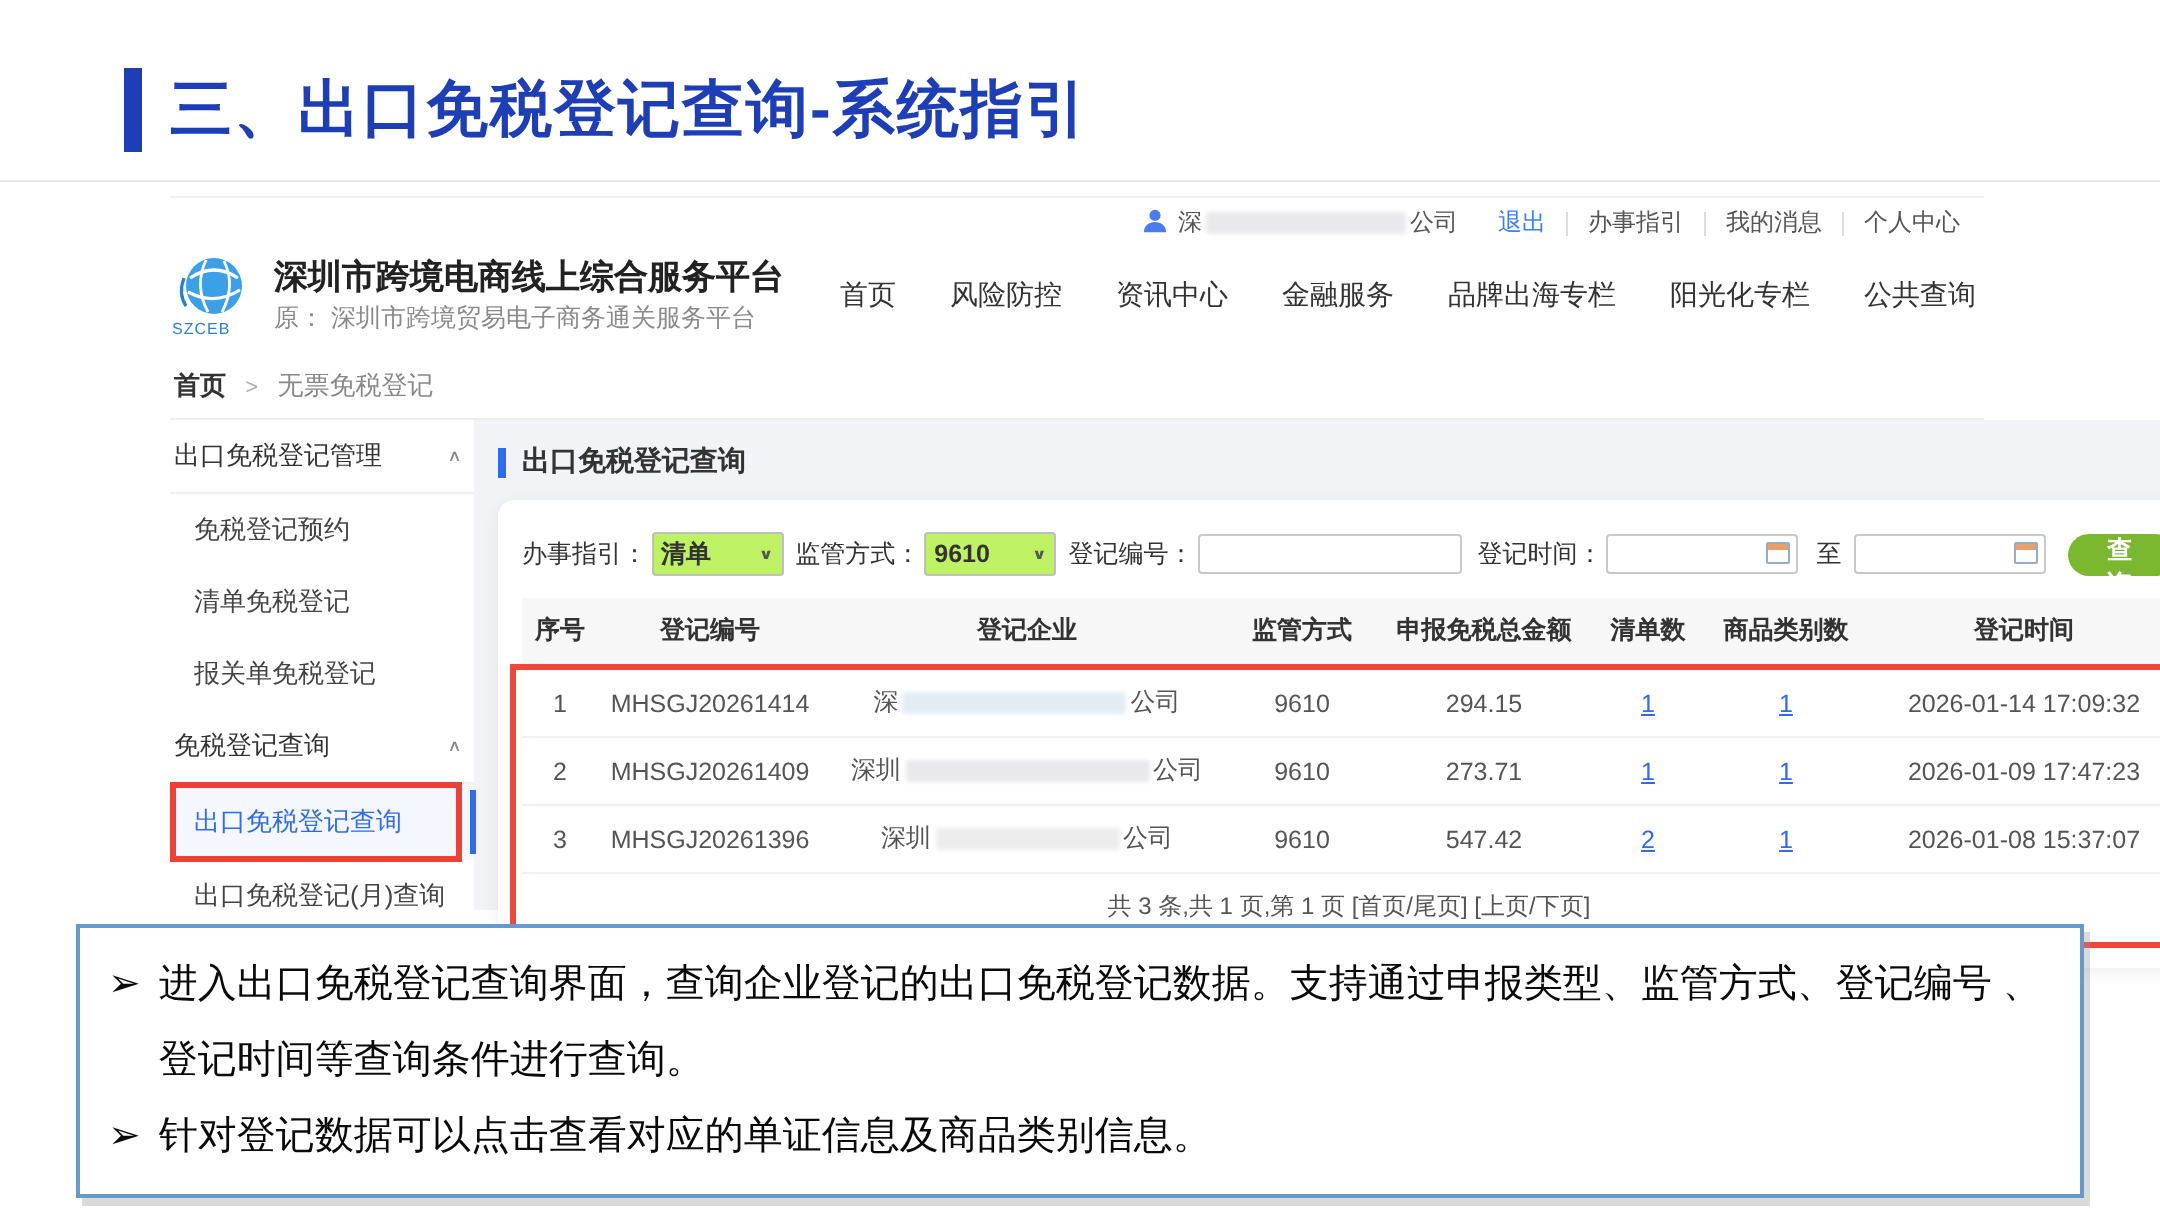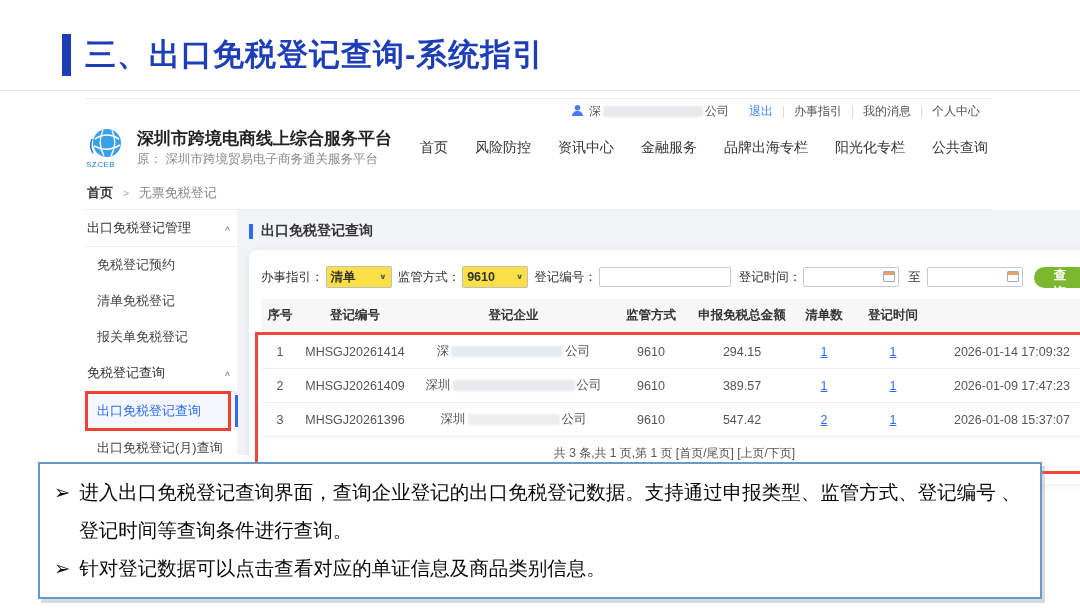--- a/index.html
+++ b/index.html
@@ -48,21 +48,21 @@
   .side-item.active::after{content:'';position:absolute;right:-1px;top:3px;bottom:3px;width:3px;background:#2f6bf0;}
 
   .main-area{flex:1;background:#f1f3f7;padding:10px 8px 0 12px;}
   .panel-title{display:flex;align-items:center;margin:2px 0 10px;}
   .panel-bar{width:4px;height:15px;background:#2f6bf0;margin-right:8px;}
   .panel-title-text{font-size:14px;font-weight:bold;color:#333;}
   .panel{background:#fff;border-radius:8px;box-shadow:0 2px 8px rgba(0,0,0,.07);padding:16px 12px 10px;}
 
   .filters{display:flex;align-items:center;font-size:12.5px;color:#333;margin-bottom:11px;flex-wrap:nowrap;}
   .filters .lbl{white-space:nowrap;}
-  .ui-select{display:inline-flex;align-items:center;justify-content:space-between;border:1px solid #bfbfbf;border-radius:2px;background:#fde047;width:62px;height:20px;padding:0 4px;margin:0 6px 0 2px;cursor:pointer;font-weight:bold;}
+  .ui-select{display:inline-flex;align-items:center;justify-content:space-between;border:1px solid #bfbfbf;border-radius:2px;background:#bef264;width:62px;height:20px;padding:0 4px;margin:0 6px 0 2px;cursor:pointer;font-weight:bold;}
   .ui-select .arrow{font-size:9px;color:#555;transform:scaleY(.8);}
   .ui-input{border:1px solid #c9c9c9;border-radius:2px;height:20px;width:132px;margin:0 8px 0 2px;font-size:12px;padding:0 4px;box-sizing:border-box;}
   .date-box{position:relative;display:inline-block;margin:0 5px 0 2px;}
   .date-input{border:1px solid #c9c9c9;border-radius:2px;height:20px;width:96px;font-size:12px;padding:0 20px 0 4px;box-sizing:border-box;}
   .cal-icon{position:absolute;right:4px;top:4px;width:12px;height:11px;border:1px solid #93aec9;border-radius:1px;background:#fdfdfd;box-sizing:border-box;cursor:pointer;}
   .cal-icon::before{content:'';position:absolute;left:0;right:0;top:0;height:3px;background:#e8a06a;}
   .to-label{margin:0 4px;}
   .search-btn{margin-left:6px;background:#7cb82f;color:#fff;font-size:12.5px;font-weight:bold;border:none;border-radius:11px;height:21px;padding:0 14px;cursor:pointer;letter-spacing:2px;}
 
   .grid-row{display:grid;grid-template-columns:38px 112px minmax(0,1fr) 70px 112px 52px 86px 152px;align-items:center;text-align:center;}
@@ -199,20 +199,21 @@
             <button class="search-btn">查询</button>
           </div>
 
           <div class="grid-row thead">
             <div class="cell">序号</div>
             <div class="cell">登记编号</div>
             <div class="cell">登记企业</div>
             <div class="cell">监管方式</div>
             <div class="cell">申报免税总金额</div>
             <div class="cell">清单数</div>
+            <div class="cell">商品类别数</div>
             <div class="cell">登记时间</div>
           </div>
 
           <div class="red-box">
 
             <div class="grid-row tbody-row">
               <div class="cell">1</div>
               <div class="cell">MHSGJ20261414</div>
               <div class="cell"><span>深</span><span class="redact r1"></span><span>公司</span></div>
               <div class="cell">9610</div>
@@ -220,21 +221,21 @@
               <div class="cell cell-link">1</div>
               <div class="cell cell-link">1</div>
               <div class="cell">2026-01-14 17:09:32</div>
             </div>
 
             <div class="grid-row tbody-row">
               <div class="cell">2</div>
               <div class="cell">MHSGJ20261409</div>
               <div class="cell"><span>深圳</span><span class="redact r2"></span><span>公司</span></div>
               <div class="cell">9610</div>
-              <div class="cell">389.57</div>
+              <div class="cell">273.71</div>
               <div class="cell cell-link">1</div>
               <div class="cell cell-link">1</div>
               <div class="cell">2026-01-09 17:47:23</div>
             </div>
 
             <div class="grid-row tbody-row">
               <div class="cell">3</div>
               <div class="cell">MHSGJ20261396</div>
               <div class="cell"><span>深圳</span><span class="redact r3"></span><span>公司</span></div>
               <div class="cell">9610</div>

